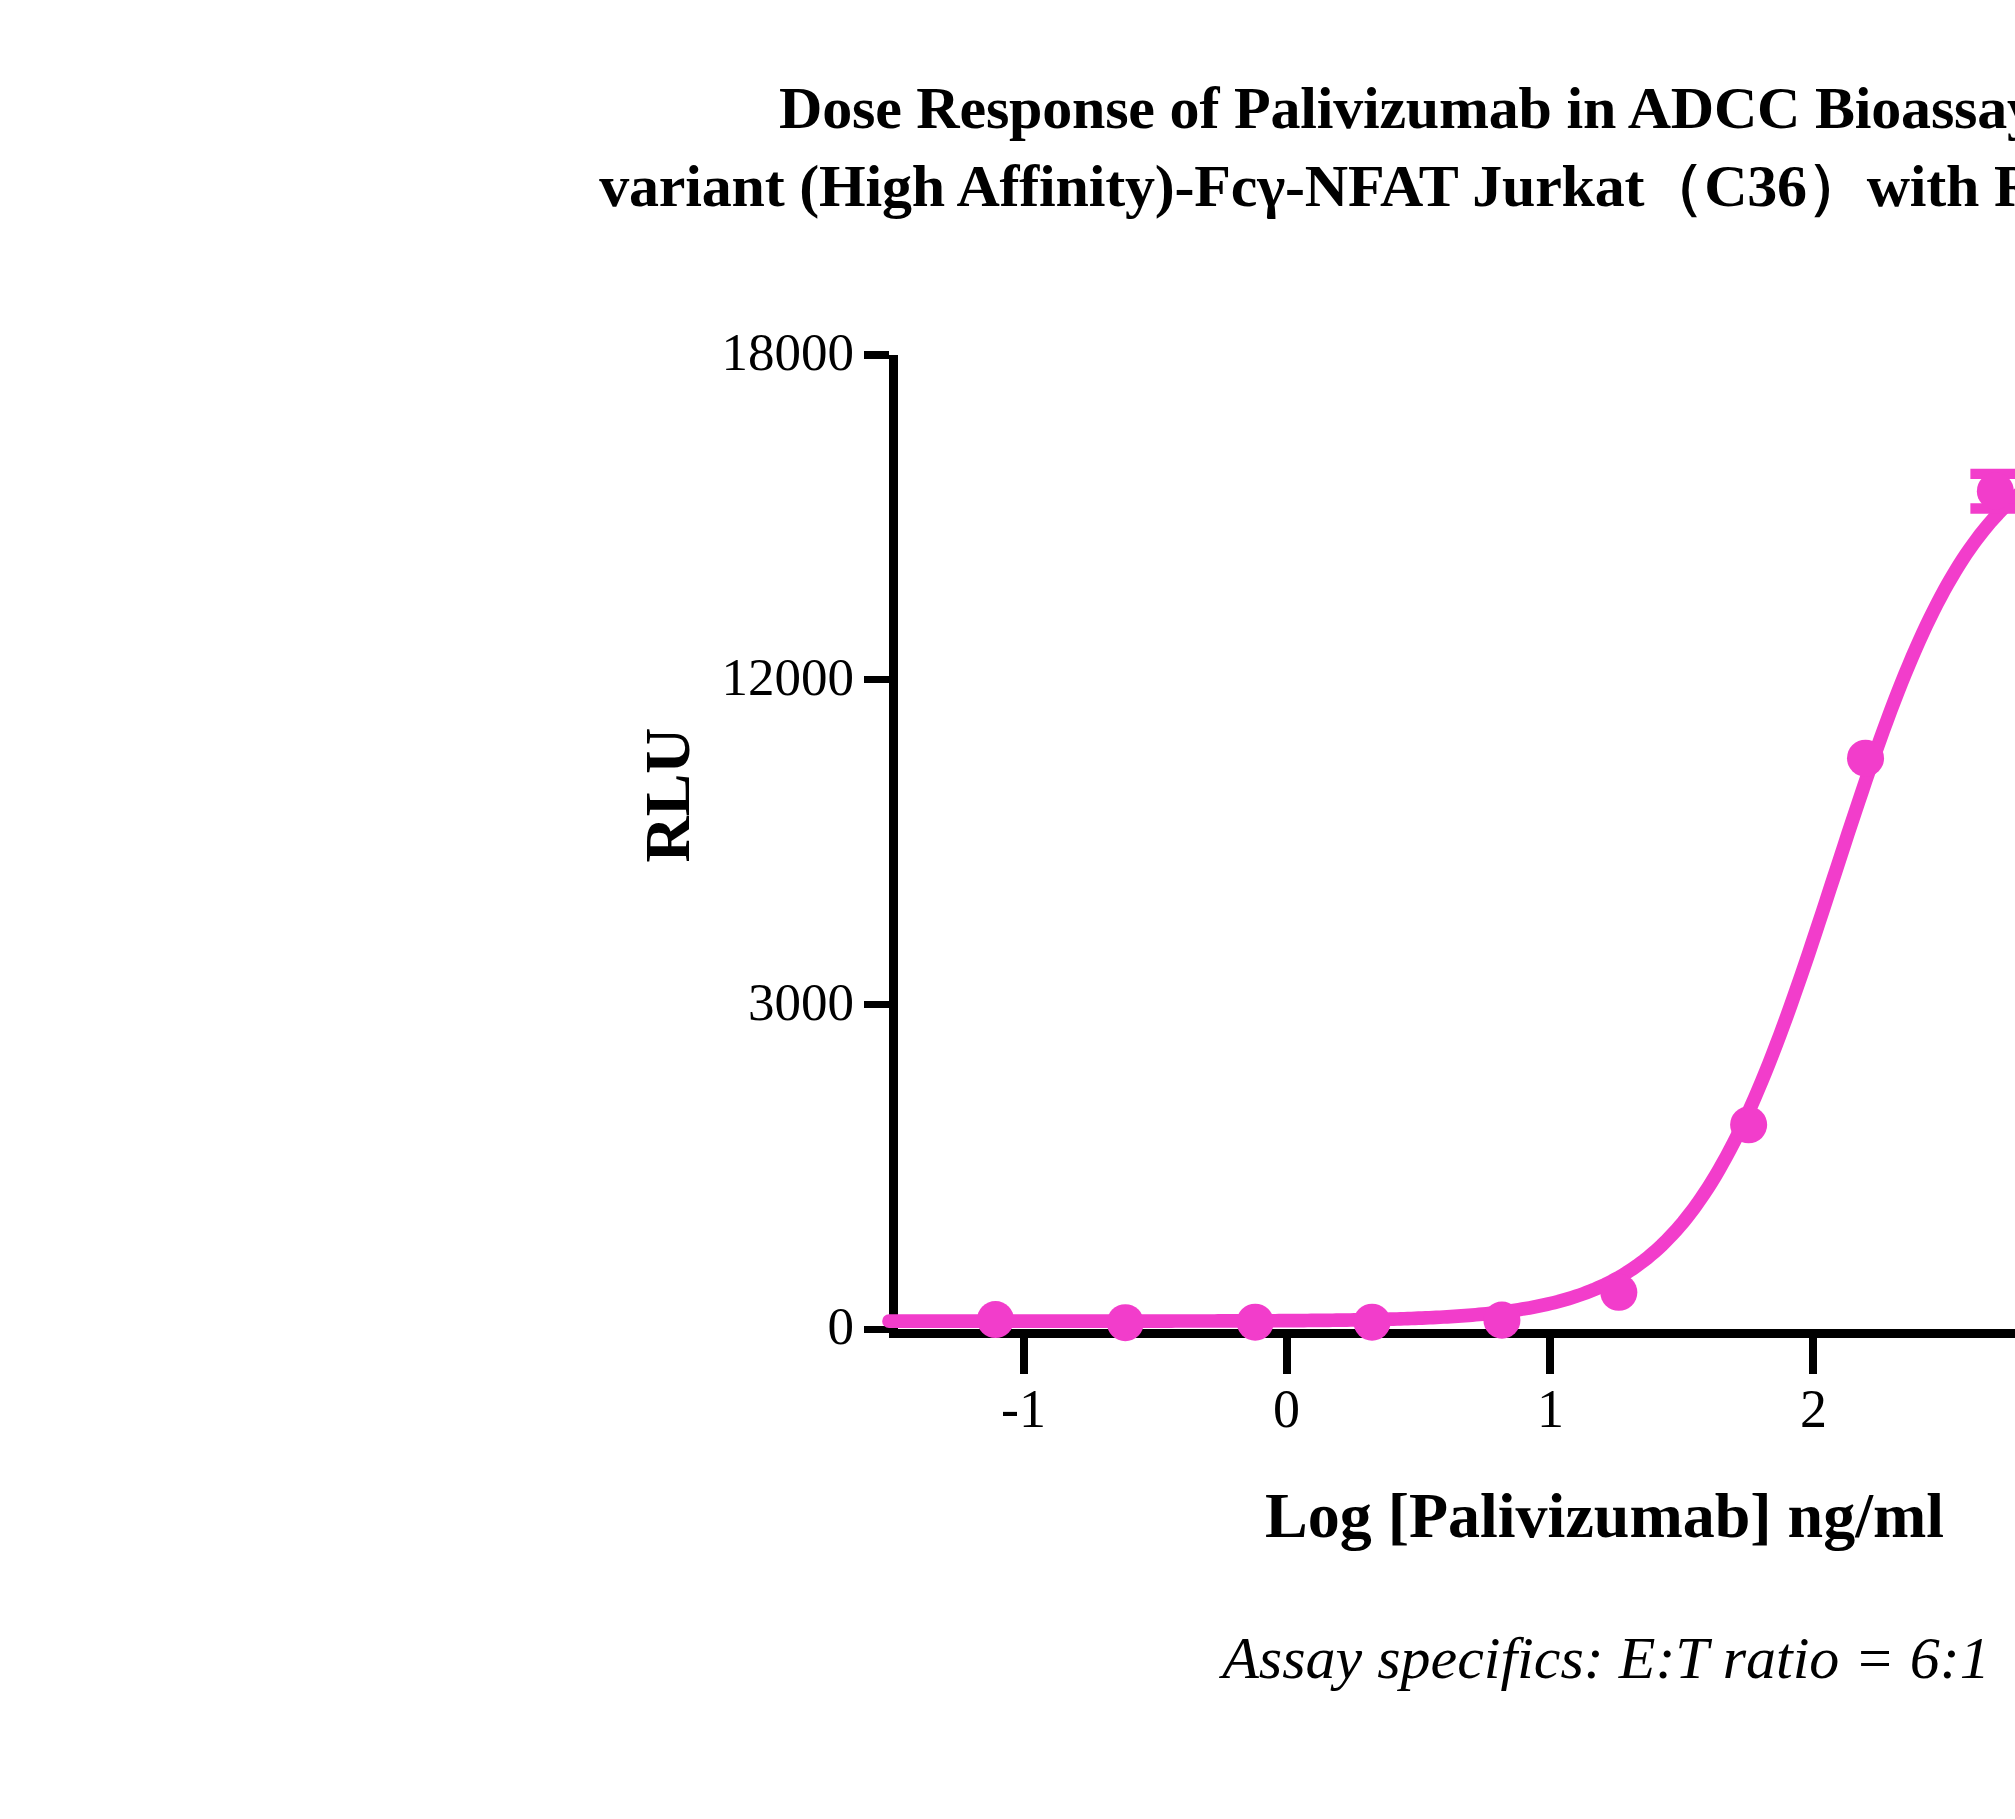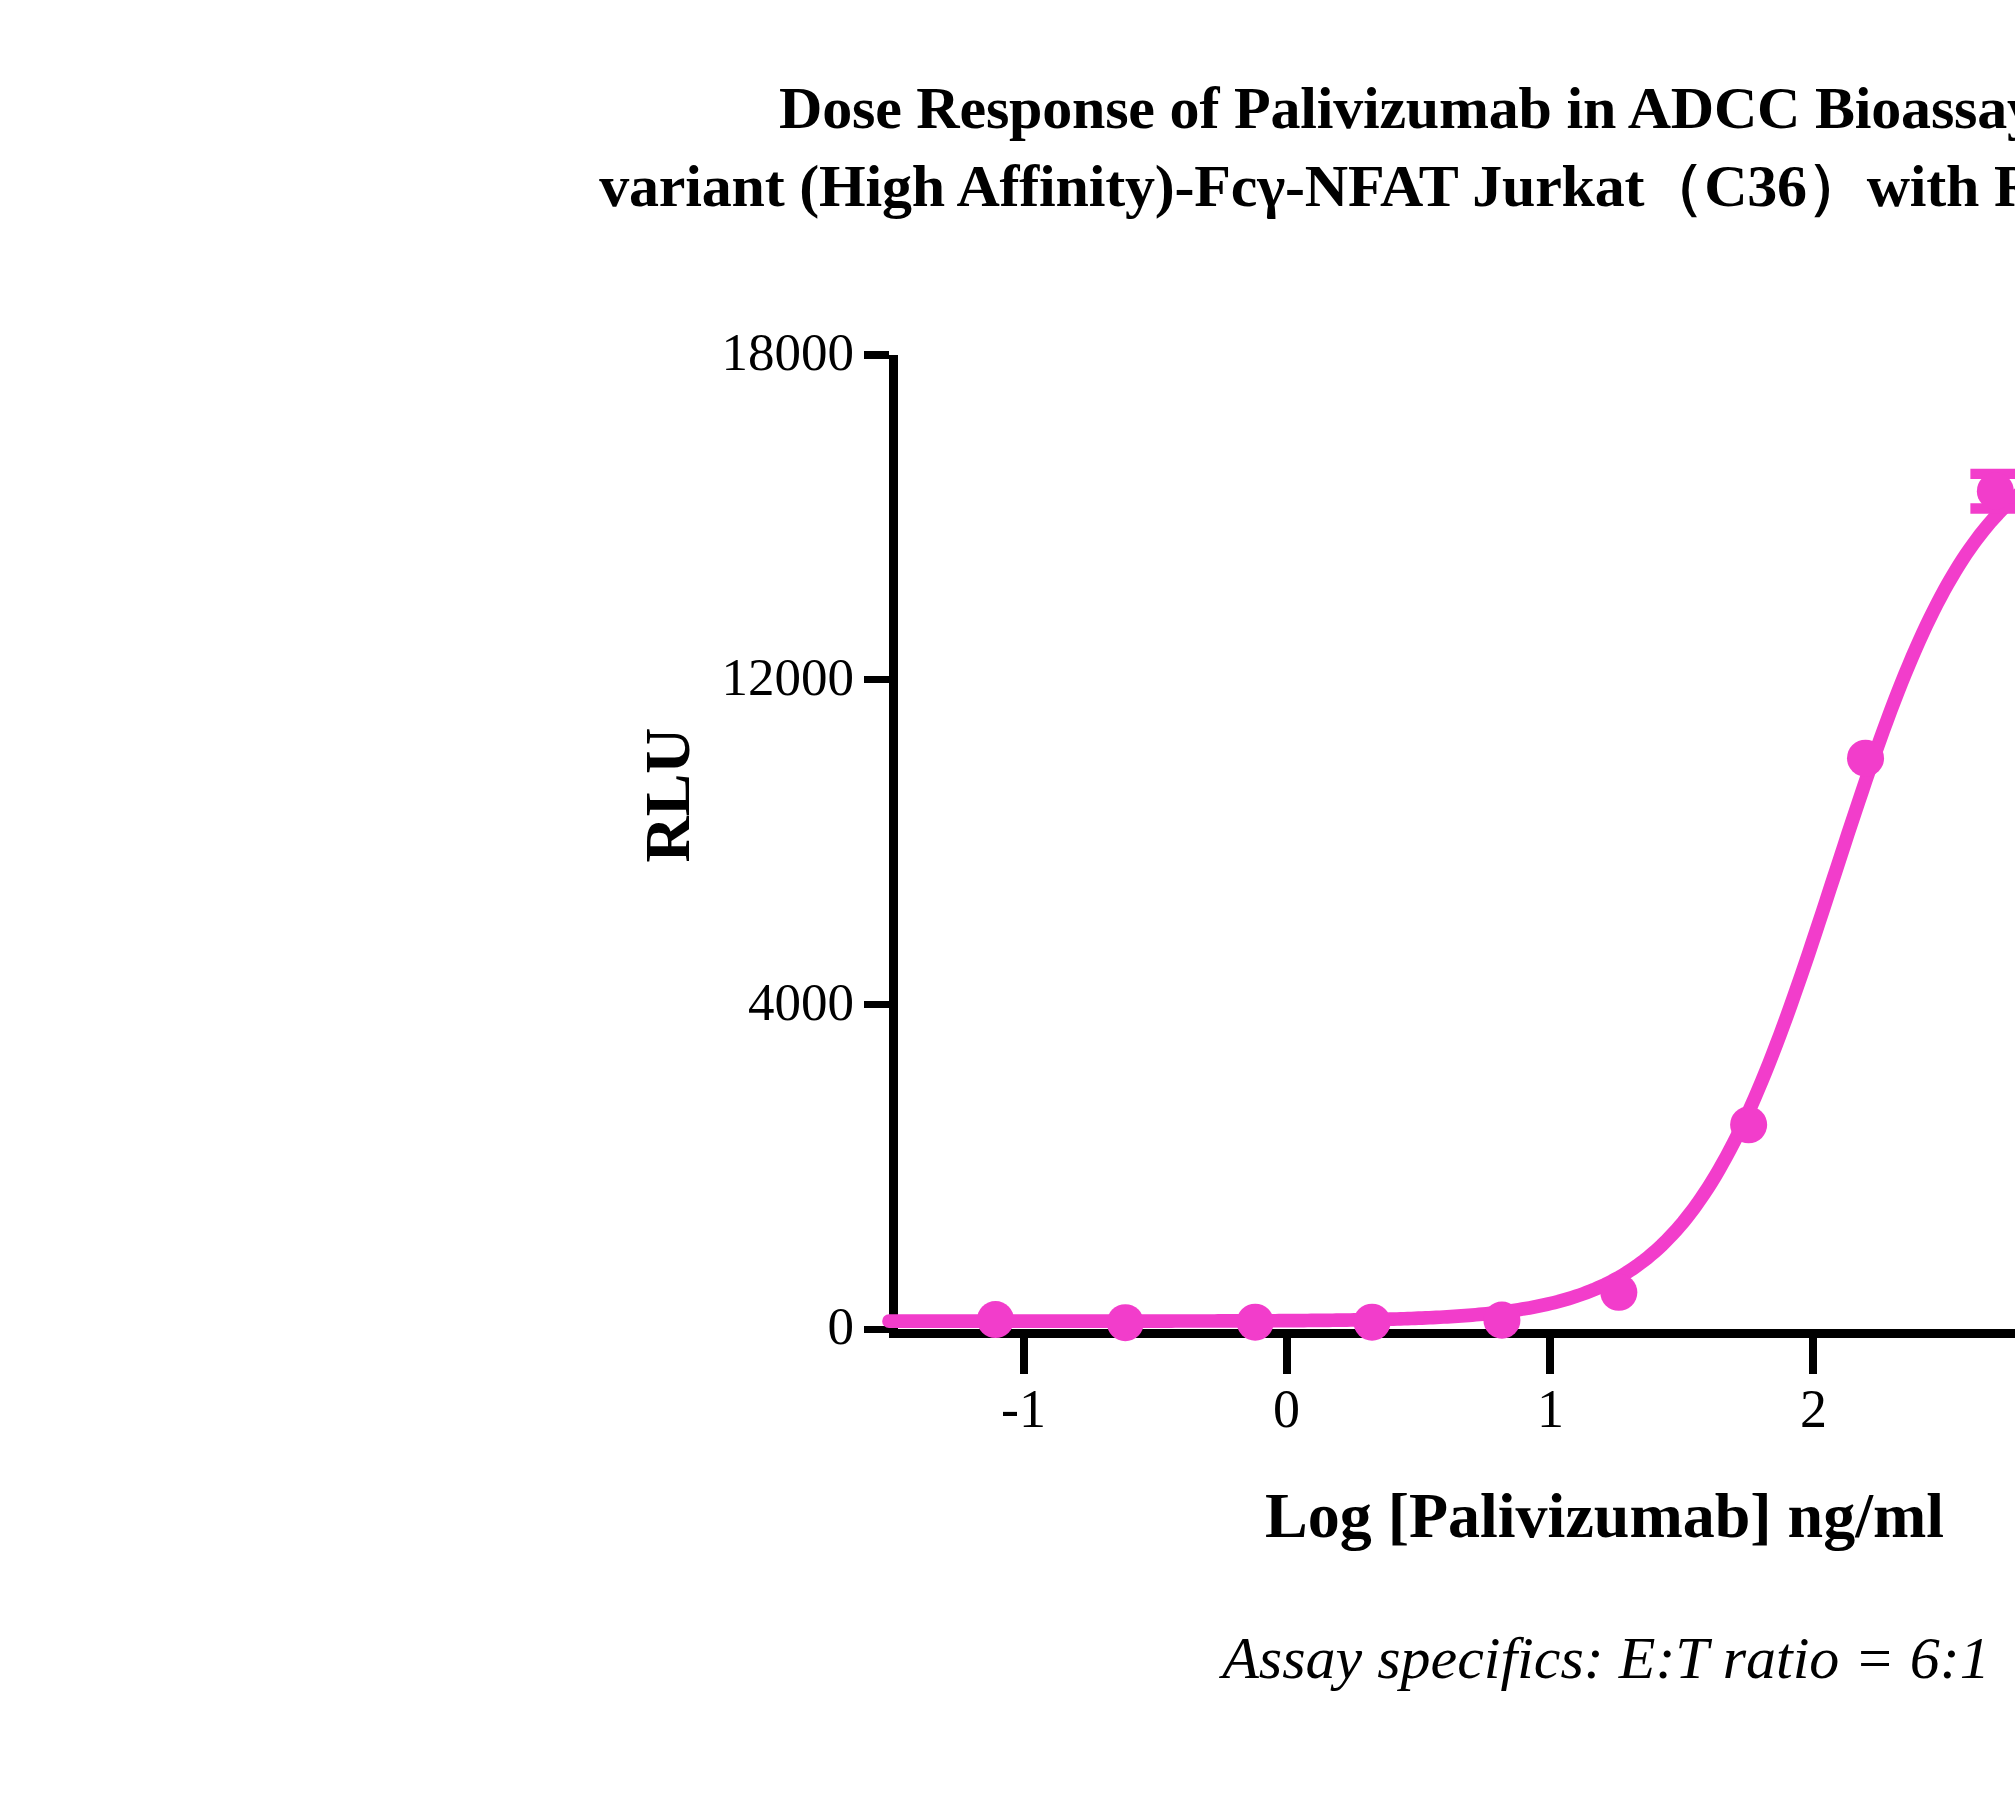--- a/index.html
+++ b/index.html
@@ -72,21 +72,21 @@
 
     <div id="y-axis-spine"></div>
     <div id="x-axis-spine"></div>
 
     <div class="y-tick" style="top:971px;"></div>
     <div class="y-tick" style="top:646px;"></div>
     <div class="y-tick" style="top:321px;"></div>
     <div class="y-tick" style="top:-3.6px;"></div>
 
     <div class="y-tick-label" style="top:945px;">0</div>
-    <div class="y-tick-label" style="top:621px;">4000</div>
+    <div class="y-tick-label" style="top:621px;">3000</div>
     <div class="y-tick-label" style="top:296px;">12000</div>
     <div class="y-tick-label" style="top:-29px;text-align:center;">18000</div>
 
     <div class="x-tick" style="left:131px;"></div>
     <div class="x-tick" style="left:394px;"></div>
     <div class="x-tick" style="left:657px;"></div>
     <div class="x-tick" style="left:920px;"></div>
 
     <div class="x-tick-label" style="left:74px;">-1</div>
     <div class="x-tick-label" style="left:337px;">0</div>

